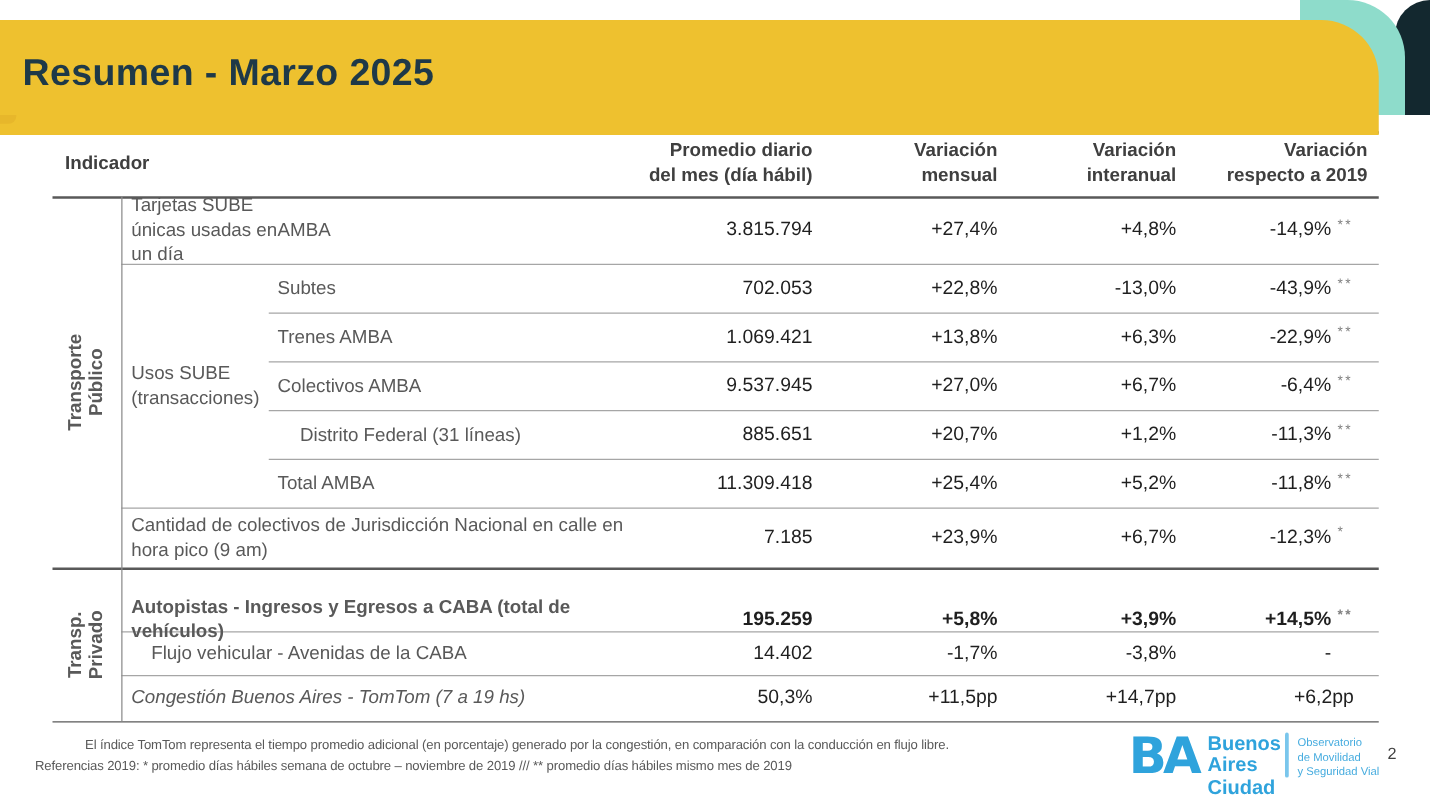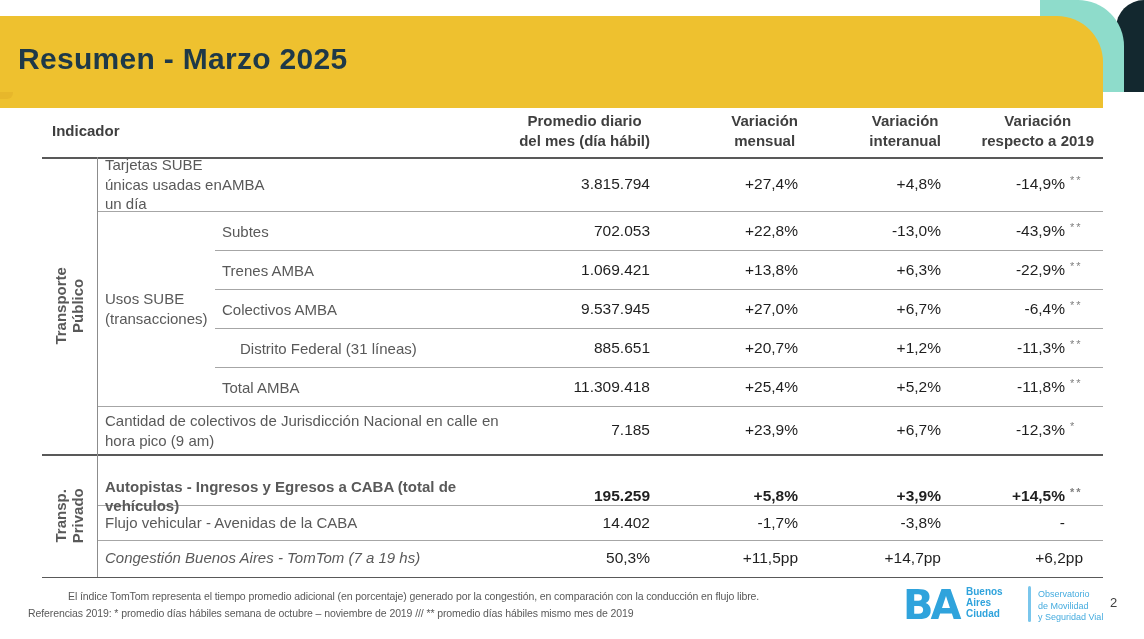--- a/index.html
+++ b/index.html
@@ -13,21 +13,21 @@
   .banner-tab { position:absolute; left:0; top:92px; width:13px; height:7px; background:#E7B72B; border-bottom-right-radius:6px; z-index:3; }
   .title { position:absolute; left:18px; top:26px; font-size:30px; font-weight:bold; color:#1E3948; letter-spacing:0.3px; }
 
   
   .table { position:absolute; left:42px; top:105px; width:1061px; height:473px; font-size:15px; color:#595959; }
   .hl { position:absolute; height:1px; background:#A6A6A6; right:0; }
   .hl-dark { position:absolute; height:1.5px; background:#595959; right:0; }
   .vl { position:absolute; left:55px; top:52px; width:1px; height:420px; background:#8C8C8C; }
 
   .th { position:absolute; top:50%; transform:translateY(-50%); font-weight:bold; color:#3F3F3F;
-        text-align:center; white-space:pre-line; line-height:1.35; }
+        text-align:right; white-space:pre-line; line-height:1.35; }
   .th.left { text-align:left; }
 
   .trow { position:absolute; left:0; width:100%; }
   .lab { position:absolute; left:63px; top:50%; transform:translateY(-50%); line-height:1.3; color:#595959; }
   .sub { position:absolute; left:180px; top:50%; transform:translateY(-50%); color:#595959; }
   .sub.indent { left:198px; }
   .num { font-size:15.5px; color:#1F1F1F; }
   .c-val { position:absolute; right:453px; top:50%; transform:translateY(-50%); }
   .c-m   { position:absolute; right:305px; top:50%; transform:translateY(-50%); }
   .c-i   { position:absolute; right:162px; top:50%; transform:translateY(-50%); }
@@ -35,21 +35,21 @@
   .marker { display:inline-block; width:26px; font-size:11px; color:#7F7F7F; letter-spacing:2px; padding-left:5px; transform:translateY(-4px); }
   .marker.narrow { width:8px; padding-left:0; }
 
   .grp { position:absolute; left:0; width:55px; display:flex; align-items:center; justify-content:center; }
   .grp span { transform:rotate(-90deg); white-space:pre-line; text-align:center; font-weight:bold; color:#595959; font-size:15px; line-height:1.12; }
   .usos { position:absolute; left:63px; top:106px; height:195px; display:flex; align-items:center; white-space:pre-line; line-height:1.3; color:#595959; }
 
   
   .note { position:absolute; left:28px; font-size:10.5px; color:#595959; letter-spacing:-0.1px; }
   .ba-mark { position:absolute; left:903px; top:582px; font-size:40px; font-weight:bold; color:#2FA3DC; letter-spacing:-3px; font-family:"DejaVu Sans", sans-serif; }
-  .ba-text { position:absolute; left:966px; top:587px; font-size:10px; font-weight:bold; color:#2FA3DC; line-height:1.08; white-space:pre-line; }
+  .ba-text { position:absolute; left:966px; top:587px; font-size:16px; font-weight:bold; color:#2FA3DC; line-height:1.08; white-space:pre-line; }
   .logo-div { position:absolute; left:1028px; top:586px; width:3px; height:36px; background:#7AC6EC; border-radius:2px; }
   .obs { position:absolute; left:1038px; top:589px; font-size:9px; color:#46ACDF; line-height:1.3; white-space:pre-line; }
   .pagenum { position:absolute; left:1110px; top:595px; font-size:13px; color:#404040; }
 </style>
 </head>
 <body>
 
 <div id="slide">
 
   <div class="banner-dark"></div>
@@ -181,21 +181,21 @@
       <div class="c-val num">195.259</div>
       <div class="c-m num">+5,8%</div>
       <div class="c-i num">+3,9%</div>
       <div class="c-v">
           <span class="num">+14,5%</span>
           <span class="marker">**</span>
         </div>
     </div>
 
     <div class="trow" style="top:400px; height:35px;">
-      <div class="lab" style="width:430px;">Flujo vehicular - Avenidas de la CABA</div>
+      <div class="lab" style="width:430px;margin-left:16px;">Flujo vehicular - Avenidas de la CABA</div>
       <div class="c-val num">14.402</div>
       <div class="c-m num">-1,7%</div>
       <div class="c-i num">-3,8%</div>
       <div class="c-v">
           <span class="num">-</span>
           <span class="marker"></span>
         </div>
     </div>
 
     <div class="trow" style="top:435px; height:36.5px;">

